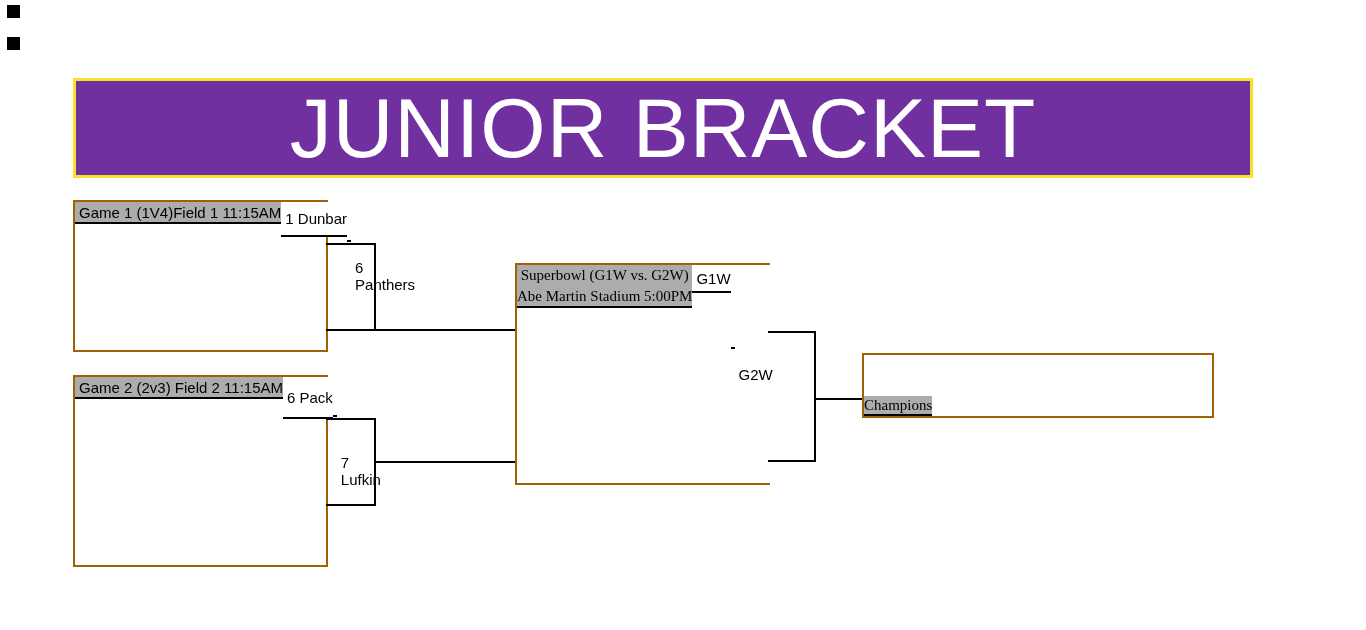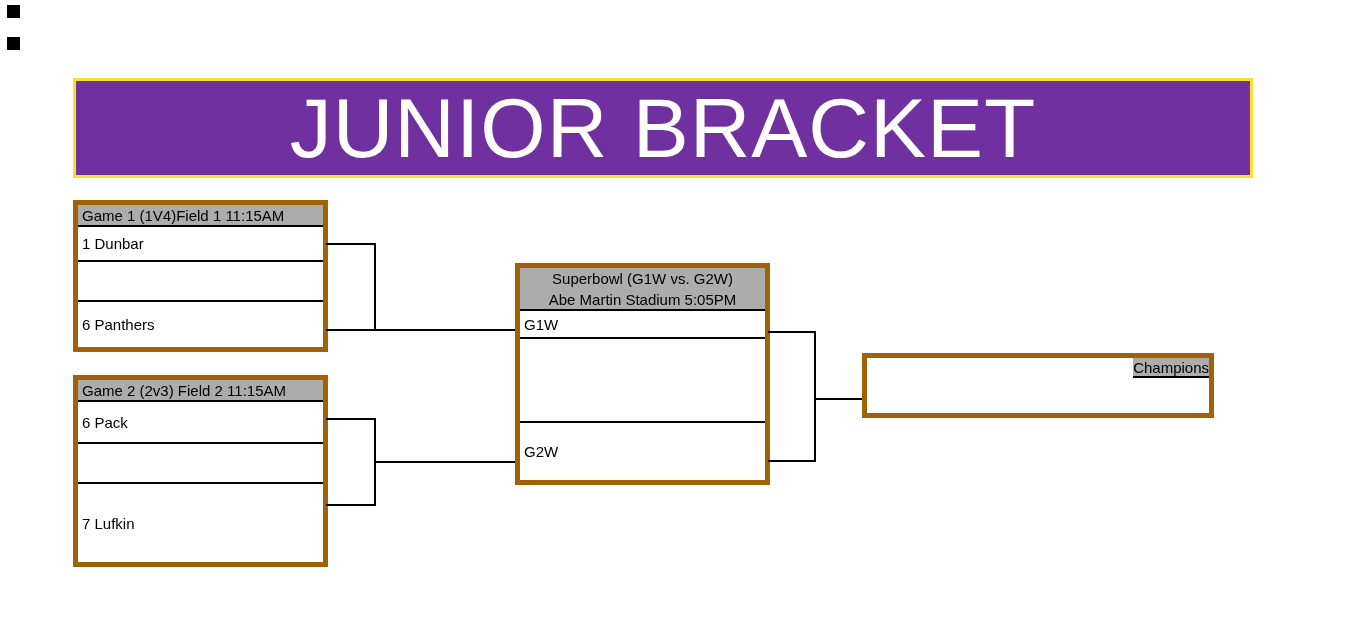--- a/index.html
+++ b/index.html
@@ -22,31 +22,31 @@
     display:flex;align-items:center;justify-content:center;
   }
   .banner-title{
     color:var(--banner-text,#ffffff);
     font-size:84px;line-height:1;letter-spacing:1px;font-weight:400;
     white-space:nowrap;
   }
 
   
   .bracket-box{
-    position:absolute;background:#fff;border:5px solid #a16207;box-sizing:border-box;
-    display:flex;flex-direction:column;
+    position:absolute;background:#fff;border:2px solid #a16207;box-sizing:border-box;
+    display:flex;flex-direction:row;
   }
   .box-header{
     background:var(--header-bg,#ACACAC);
     border-bottom:2px solid #000;
     font-size:15px;display:flex;flex-direction:column;justify-content:center;
     flex:0 0 auto;box-sizing:border-box;
   }
   .box-header.left{padding-left:4px;align-items:flex-start;}
-  .box-header.center{align-items:center;text-align:center;}
+  .box-header.center{align-items:center;text-align:center;font-family:Liberation Serif, serif;}
   .team-row{
     font-size:15px;display:flex;align-items:center;padding-left:4px;
     box-sizing:border-box;flex:0 0 auto;background:#fff;
   }
   .team-row.divider{border-bottom:2px solid #000;}
   .hdr-line{line-height:21px;}
 
   
   .hline{position:absolute;height:2px;background:#000;}
   .vline{position:absolute;width:2px;background:#000;}
@@ -73,21 +73,21 @@
   <div class="bracket-box" style="left:73px;top:375px;width:255px;height:192px;">
     <div class="box-header left" style="height:22px;">Game 2 (2v3) Field 2 11:15AM</div>
     <div class="team-row divider" style="height:42px;">6 Pack</div>
     <div class="team-row divider" style="height:40px;"></div>
     <div class="team-row" style="flex:1 1 auto;">7 Lufkin</div>
   </div>
 
   <div class="bracket-box" style="left:515px;top:263px;width:255px;height:222px;">
     <div class="box-header center" style="height:43px;">
       <div class="hdr-line">Superbowl  (G1W vs. G2W)</div>
-      <div class="hdr-line">Abe Martin Stadium 5:05PM</div>
+      <div class="hdr-line">Abe Martin Stadium 5:00PM</div>
     </div>
     <div class="team-row divider" style="height:28px;">G1W</div>
     <div class="team-row divider" style="height:84px;"></div>
     <div class="team-row" style="flex:1 1 auto;">G2W</div>
   </div>
 
   <div class="bracket-box" style="left:862px;top:353px;width:352px;height:65px;align-items:flex-end;">
     <div class="box-header center" style="height:20px;">Champions</div>
     <div class="team-row" style="flex:1 1 auto;"></div>
   </div>

